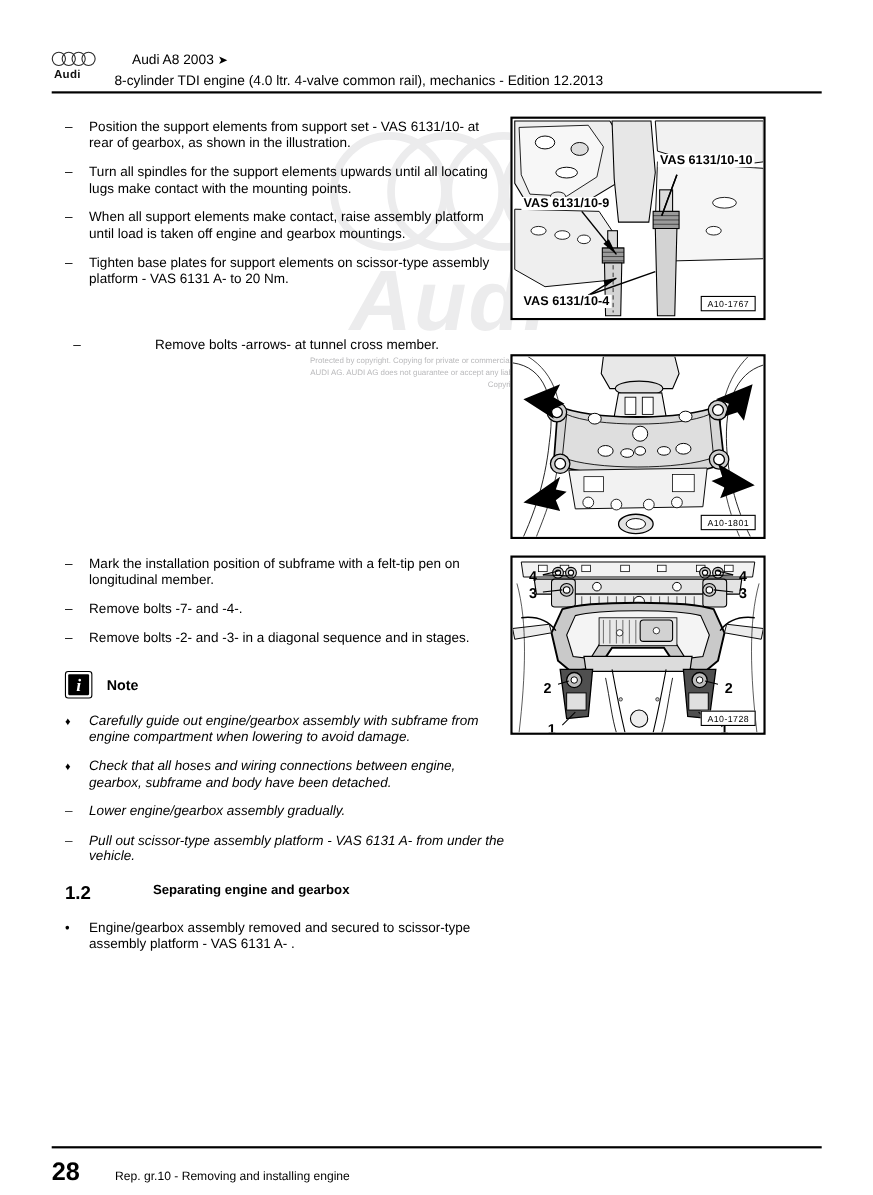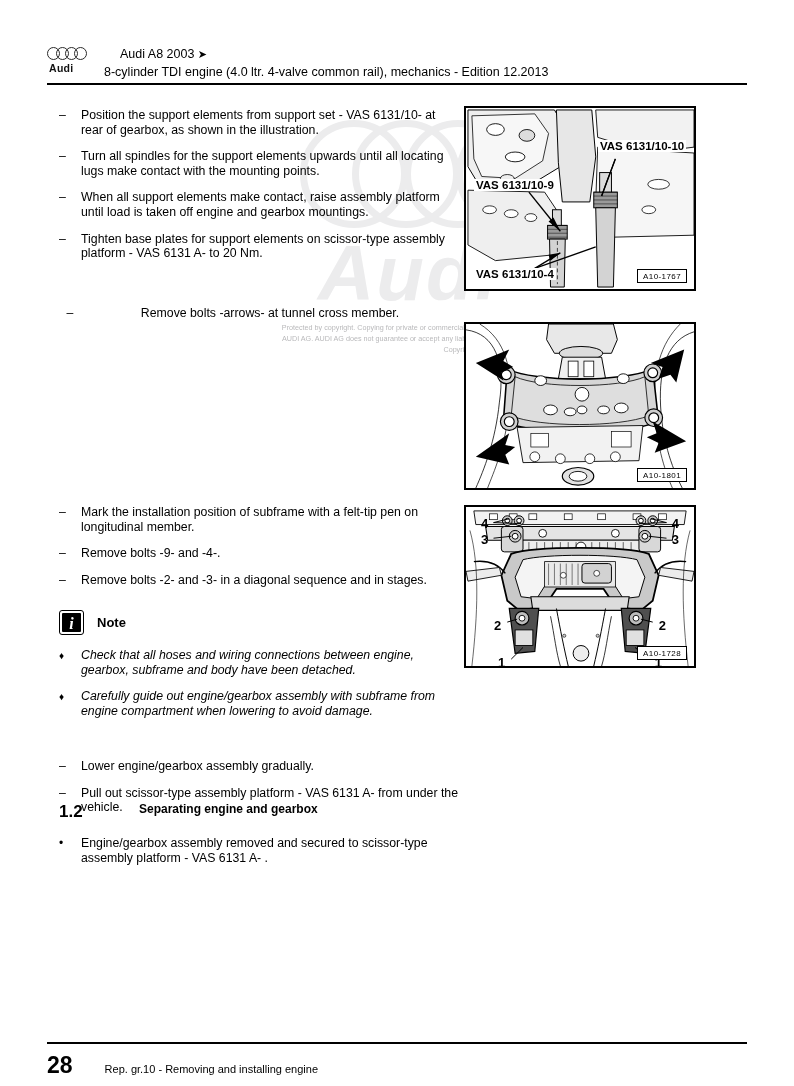--- a/index.html
+++ b/index.html
@@ -571,46 +571,46 @@
     </div>
   </div>
 
   <div class="text-col" style="top:505px;">
     <div class="item dash">
       <span class="bullet"></span>
       <span class="body">Mark the installation position of subframe with a felt-tip pen on longitudinal member.</span>
     </div>
     <div class="item dash">
       <span class="bullet"></span>
-      <span class="body">Remove bolts -9- and -4-.</span>
+      <span class="body">Remove bolts -7- and -4-.</span>
     </div>
     <div class="item dash">
       <span class="bullet"></span>
       <span class="body">Remove bolts -2- and -3- in a diagonal sequence and in stages.</span>
     </div>
   </div>
 
   <div class="text-col" style="top:610px;">
     <div class="note-head">
       <span class="note-icon">
         <span class="i-glyph">i</span>
       </span>
       <span class="note-label">Note</span>
     </div>
     <div class="item diamond italic">
       <span class="bullet"></span>
+      <span class="body">Carefully guide out engine/gearbox assembly with subframe from engine compartment when lowering to avoid damage.</span>
+    </div>
+    <div class="item diamond italic">
+      <span class="bullet"></span>
       <span class="body">Check that all hoses and wiring connections between engine, gearbox, subframe and body have been detached.</span>
     </div>
-    <div class="item diamond italic">
-      <span class="bullet"></span>
-      <span class="body">Carefully guide out engine/gearbox assembly with subframe from engine compartment when lowering to avoid damage.</span>
-    </div>
-  </div>
-
-  <div class="text-col" style="top:759px;">
+  </div>
+
+  <div class="text-col" style="top:730px;font-style:italic;">
     <div class="item dash">
       <span class="bullet"></span>
       <span class="body">Lower engine/gearbox assembly gradually.</span>
     </div>
     <div class="item dash">
       <span class="bullet"></span>
       <span class="body">Pull out scissor-type assembly platform - VAS 6131 A- from under the vehicle.</span>
     </div>
   </div>
 

